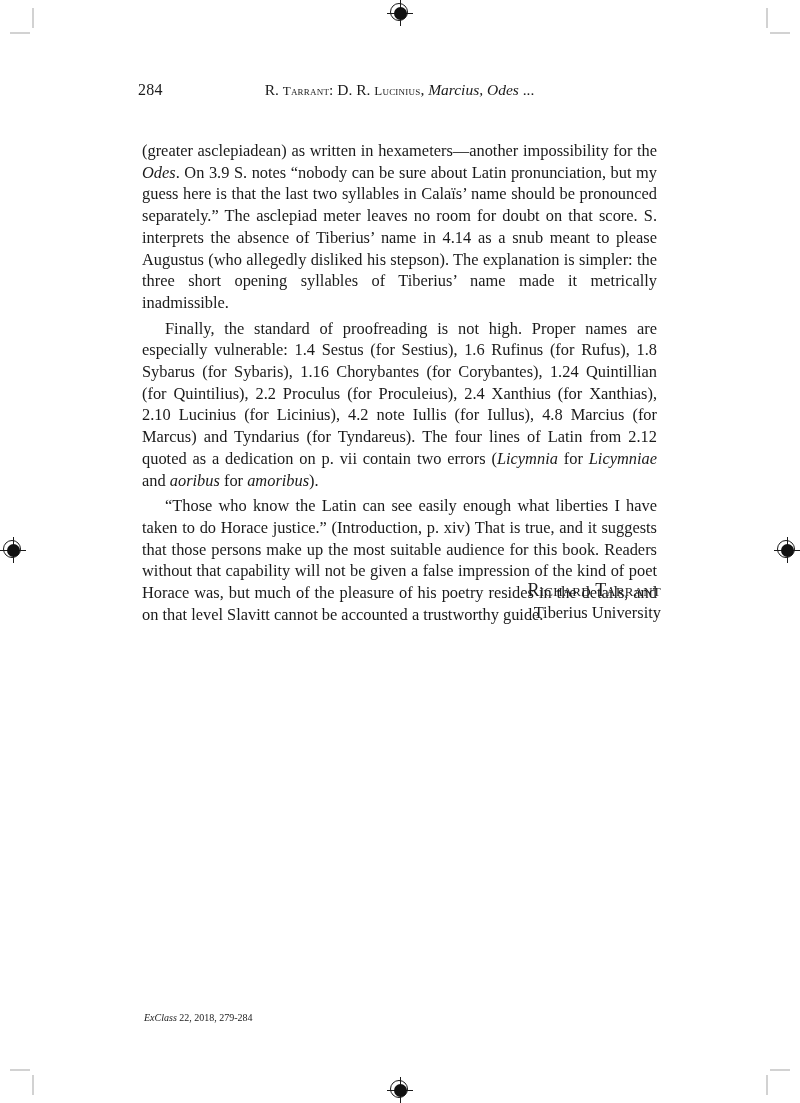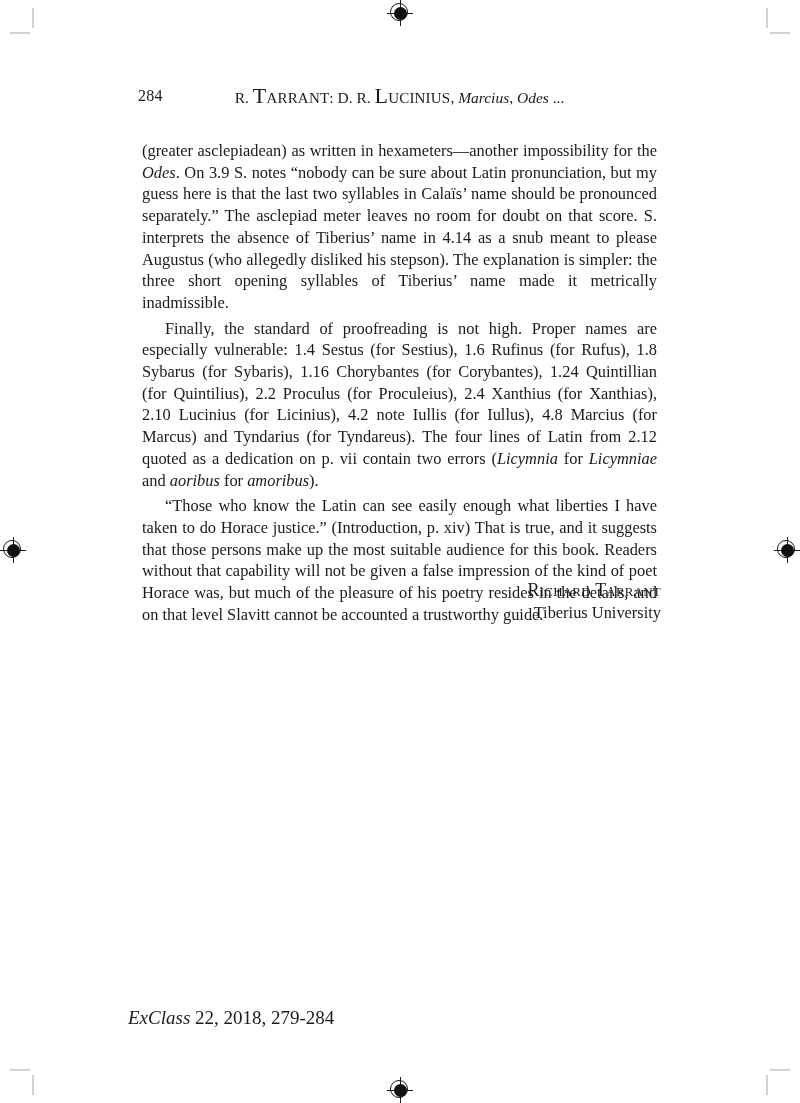--- a/index.html
+++ b/index.html
@@ -55,40 +55,40 @@
     position: absolute;
     left: 12.5px; top: 0;
     width: 1px; height: 26px;
     background: #1a1a1a;
   }
 
   
   .running-head {
     position: absolute;
     left: 138px;
-    top: 86px;
+    top: 80px;
     width: 523px;
     font-size: 15.5px;
     line-height: 20px;
     white-space: nowrap;
   }
   .folio {
     position: absolute;
     left: 0;
     top: 0;
     font-size: 16px;
     letter-spacing: 0.3px;
   }
   .head-title {
     text-align: center;
     font-size: 15.5px;
   }
   .sc {
     font-variant: small-caps;
-    font-size: 22px;
+    font-size: 13px;
     letter-spacing: 0.2px;
   }
   .it { font-style: italic; }
 
   
   .body-text {
     position: absolute;
     left: 138px;
     top: 136px;
     width: 523px;
@@ -117,24 +117,24 @@
   }
   .signature .name {
     font-variant: small-caps;
     font-size: 18px;
     letter-spacing: 0.2px;
   }
 
   
   .footer {
     position: absolute;
-    left: 128px;
+    left: 144px;
     top: 1008px;
     width: 523px;
-    font-size: 19px;
+    font-size: 10px;
     line-height: 20px;
   }
 </style>
 </head>
 <body>
 
 <div class="crop crop-v" style="left:32px; top:8px;"></div>
 <div class="crop crop-h" style="left:10px; top:32px;"></div>
 
 <div class="crop crop-v" style="left:766px; top:8px;"></div>

